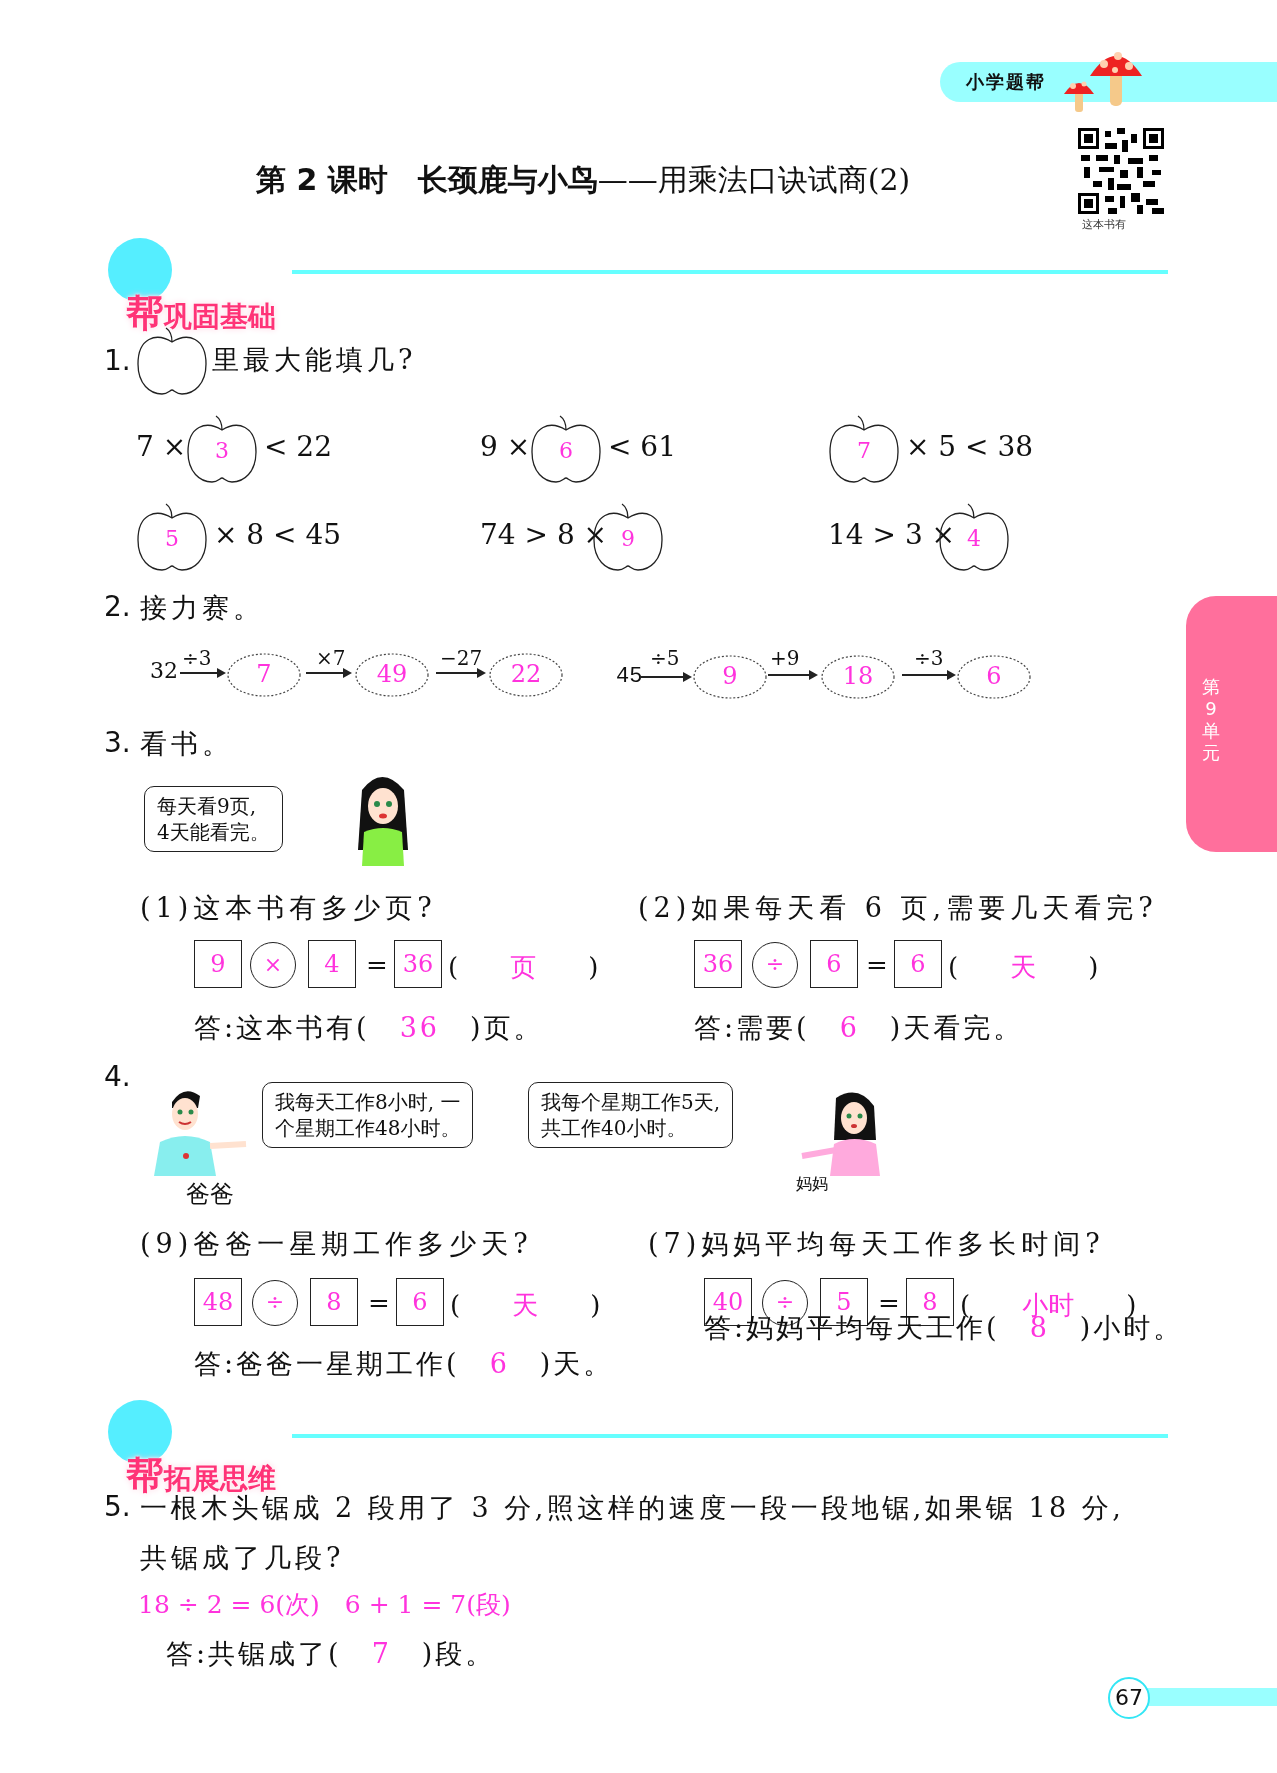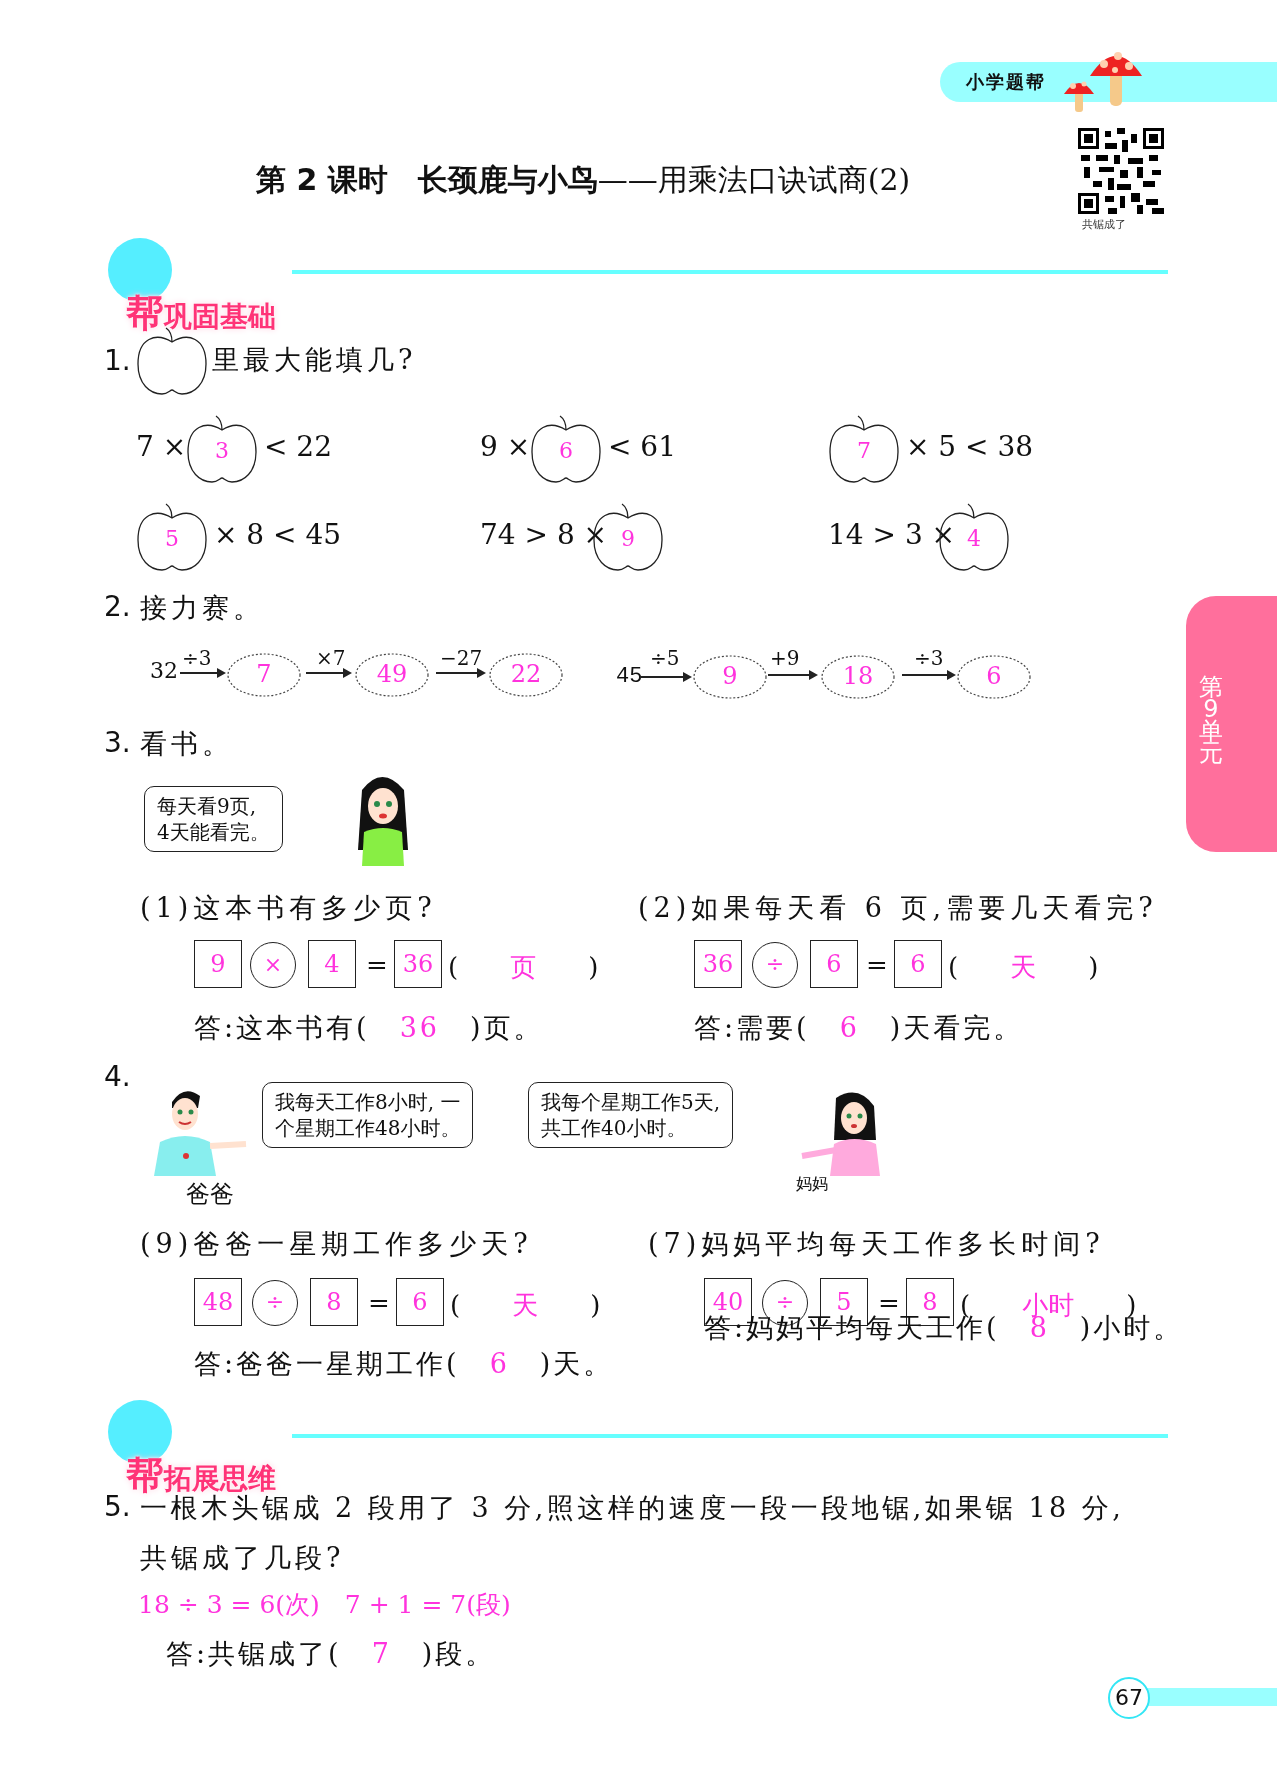--- a/index.html
+++ b/index.html
@@ -35,21 +35,21 @@
   .op { position:absolute; font-size:20px; }
   .arrow { position:absolute; height:2px; background:#222; }
   .arrow::after { content:""; position:absolute; right:-2px; top:-4px; border-left:9px solid #222; border-top:5px solid transparent; border-bottom:5px solid transparent; }
   .bubble { position:absolute; border:1.5px solid #222; border-radius:10px; background:#fff; font-size:20px; line-height:26px; padding:6px 12px; white-space:nowrap; }
   .box { position:absolute; width:46px; height:46px; border:1.5px solid #222; text-align:center; line-height:46px; color:#ff33dd; font-size:24px; }
   .circ { position:absolute; width:44px; height:44px; border:1.2px solid #222; border-radius:50%; text-align:center; line-height:44px; color:#ff33dd; font-size:22px; }
   .eq { position:absolute; font-size:26px; }
   .unit { position:absolute; font-size:26px; white-space:nowrap; }
   .answer { position:absolute; font-size:27px; letter-spacing:3px; white-space:nowrap; }
   .side-tab { left:1186px; top:596px; width:91px; height:256px; background:#ff6f9c; border-radius:30px 0 0 30px; }
-  .side-text { left:1198px; top:676px; width:26px; color:#fff; font-family:"DejaVu Sans",sans-serif; font-size:24px; line-height:22px; text-align:center; }
+  .side-text { left:1198px; top:676px; width:26px; color:#fff; font-family:"DejaVu Sans",sans-serif; font-size:18px; line-height:22px; text-align:center; }
   .page-bar { left:1126px; top:1688px; width:151px; height:18px; background:#99ffff; }
   .page-num { left:1108px; top:1677px; width:38px; height:38px; border:2px solid #33e6f5; border-radius:50%; background:#fff;
               font-family:"DejaVu Sans",sans-serif; font-size:22px; text-align:center; line-height:38px; }
 </style>
 </head>
 <body>
 
 <div class="abs brand-tab"></div>
 <div class="abs brand-text">小学题帮</div>
 <svg class="abs mushroom-small" width="34" height="40" viewBox="0 0 34 40">
@@ -104,21 +104,21 @@
     <rect x="22" y="18" width="4" height="2"></rect>
       <rect x="9" y="23" width="3" height="2"></rect>
       <rect x="14" y="23" width="2" height="4"></rect>
     <rect x="18" y="22" width="3" height="3"></rect>
       <rect x="23" y="24" width="4" height="2"></rect>
       <rect x="10" y="27" width="3" height="2"></rect>
     <rect x="20" y="26" width="2" height="3"></rect>
       <rect x="25" y="27" width="4" height="2"></rect>
   </g>
 </svg>
-<div class="abs qr-caption">共锯成了</div>
+<div class="abs qr-caption">这本书有</div>
 
 <div class="abs side-tab"></div>
 <div class="abs side-text">第9单元</div>
 
 <div class="abs sec-circle" style="left:108px;top:238px;"></div>
 <div class="abs sec-label" style="left:126px;top:244px;">
   <span class="big">帮</span><span>巩固基础</span>
 </div>
 <div class="abs sec-line" style="left:292px;top:270px;width:876px;"></div>
 
@@ -328,19 +328,19 @@
 
 <div class="abs sec-circle" style="left:108px;top:1400px;"></div>
 <div class="abs sec-label" style="left:126px;top:1406px;">
   <span class="big">帮</span><span>拓展思维</span>
 </div>
 <div class="abs sec-line" style="left:292px;top:1434px;width:876px;"></div>
 
 <div class="abs qnum" style="left:104px;top:1490px;">5.</div>
 <div class="abs qtext" style="left:140px;top:1490px;letter-spacing:3.5px;">一根木头锯成 2 段用了 3 分,照这样的速度一段一段地锯,如果锯 18 分,</div>
 <div class="abs qtext" style="left:140px;top:1540px;">共锯成了几段?</div>
-<div class="abs pink" style="left:138px;top:1588px;font-size:25px;white-space:nowrap;">18 ÷ 3 = 6(次)　7 + 1 = 7(段)</div>
+<div class="abs pink" style="left:138px;top:1588px;font-size:25px;white-space:nowrap;">18 ÷ 2 = 6(次)　6 + 1 = 7(段)</div>
 <div class="answer" style="left:140px;top:1636px;margin-left:26px;">
   <span>答:共锯成了(</span>　<span class="pink">7</span>　<span>)段。</span>
 </div>
 
 <div class="abs page-bar"></div>
 <div class="abs page-num">67</div>
 
 </body></html>

